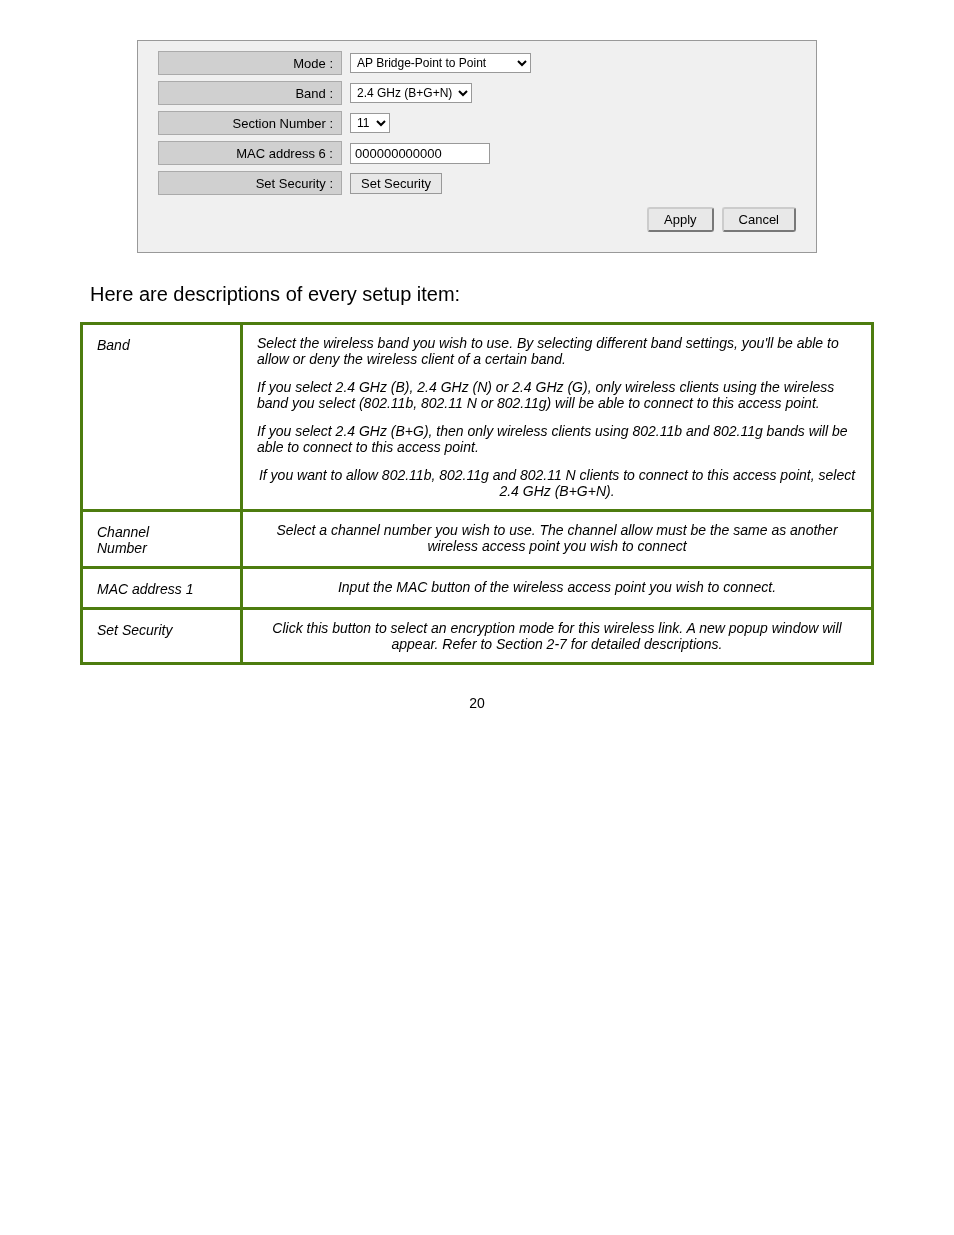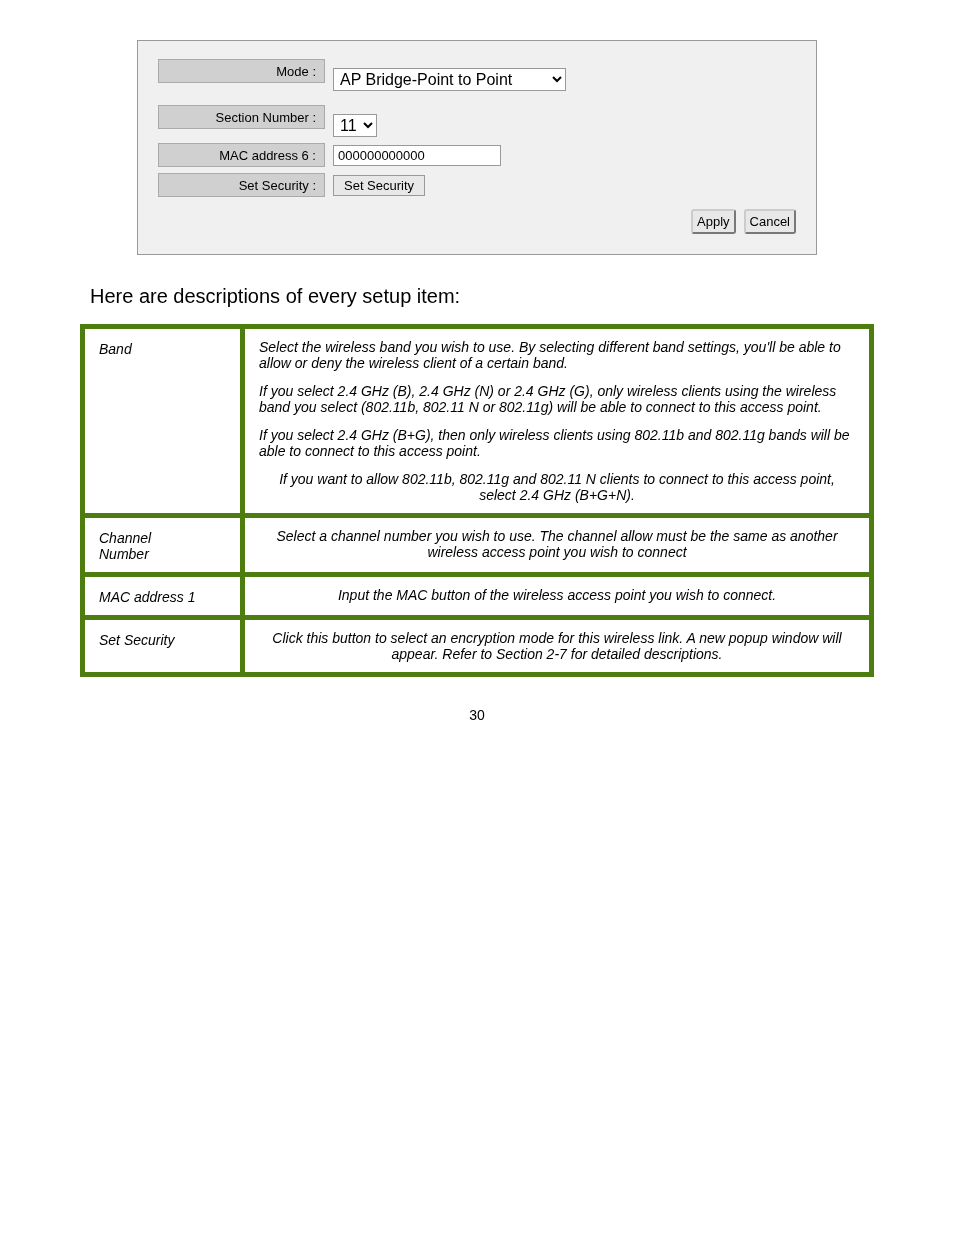--- a/index.html
+++ b/index.html
@@ -27,69 +27,68 @@
     .config-row {
       display: flex;
       align-items: center;
       margin-bottom: 6px;
     }
 
     .config-label {
       background: #d0d0d0;
       text-align: right;
       padding: 3px 8px;
-      width: 167px;
+      width: 184px;
       font-size: 13px;
       color: #000;
       border: 1px solid #aaa;
       min-height: 24px;
       display: flex;
       align-items: center;
       justify-content: flex-end;
     }
 
     .config-control {
       flex: 1;
       padding-left: 8px;
     }
 
     .config-control select {
-      font-size: 16px;
+      font-size: 12px;
       padding: 1px 2px;
       border: 1px solid #999;
       background: #fff;
-      margin-top: 17px;
     }
 
     .config-control input[type="text"] {
       font-size: 13px;
       padding: 2px 4px;
       border: 1px solid #999;
       background: #fff;
-      width: 168px;
+      width: 140px;
     }
 
     .config-control button {
       font-size: 13px;
       padding: 2px 10px;
       background: #e8e8e8;
       border: 1px solid #999;
       cursor: pointer;
     }
 
     .config-actions {
       display: flex;
       justify-content: flex-end;
       margin-top: 12px;
       gap: 8px;
     }
 
     .config-actions button {
       font-size: 13px;
-      padding: 3px 4px;
+      padding: 3px 15px;
       background: #e8e8e8;
       border: 2px outset #ccc;
       cursor: pointer;
       border-radius: 3px;
     }
 
     
     .description-heading {
       font-size: 20px;
       margin-bottom: 16px;
@@ -97,21 +96,21 @@
     }
 
     
     .desc-table {
       width: 100%;
       border-collapse: collapse;
       border: 1px solid #555;
     }
 
     .desc-table td {
-      border: 5px solid #4d7c0f;
+      border: 3px solid #4d7c0f;
       padding: 10px 14px;
       vertical-align: top;
       font-size: 14px;
     }
 
     .desc-table .term-cell {
       width: 160px;
       font-style: italic;
       font-weight: normal;
       vertical-align: top;
@@ -145,20 +144,27 @@
 <div class="config-panel">
 
   <div class="config-row">
     <div class="config-label">Mode :</div>
     <div class="config-control">
       <select>
       <option value="AP Bridge-Point to Point">AP Bridge-Point to Point</option><option value="AP Bridge-Point to MultiPoint">AP Bridge-Point to MultiPoint</option><option value="AP Bridge-WDS">AP Bridge-WDS</option></select>
     </div>
   </div>
 
+  <div class="config-row">
+    <div class="config-label">Band :</div>
+    <div class="config-control">
+      <select>
+      <option value="2.4 GHz (B)">2.4 GHz (B)</option><option value="2.4 GHz (G)">2.4 GHz (G)</option><option value="2.4 GHz (N)">2.4 GHz (N)</option><option value="2.4 GHz (B+G)">2.4 GHz (B+G)</option><option value="2.4 GHz (B+G+N)" selected="">2.4 GHz (B+G+N)</option></select>
+    </div>
+  </div>
 
   <div class="config-row">
     <div class="config-label">Section Number :</div>
     <div class="config-control">
       <select>
       <option value="1">1</option><option value="2">2</option><option value="3">3</option><option value="4">4</option><option value="5">5</option><option value="6">6</option><option value="7">7</option><option value="8">8</option><option value="9">9</option><option value="10">10</option><option value="11" selected="">11</option><option value="12">12</option><option value="13">13</option></select>
     </div>
   </div>
 
   <div class="config-row">
@@ -209,14 +215,14 @@
       <tr>
         <td class="term-cell">Set Security</td>
         <td class="def-cell">
           <p>Click this button to select an encryption mode for this wireless link. A new popup window will appear. Refer to Section 2-7 for detailed descriptions.</p>
         </td>
       </tr>
     </tbody>
 </table>
 
 <div class="page-number">
-  <span>30</span>
+  <span>20</span>
 </div>
 
 </body></html>

